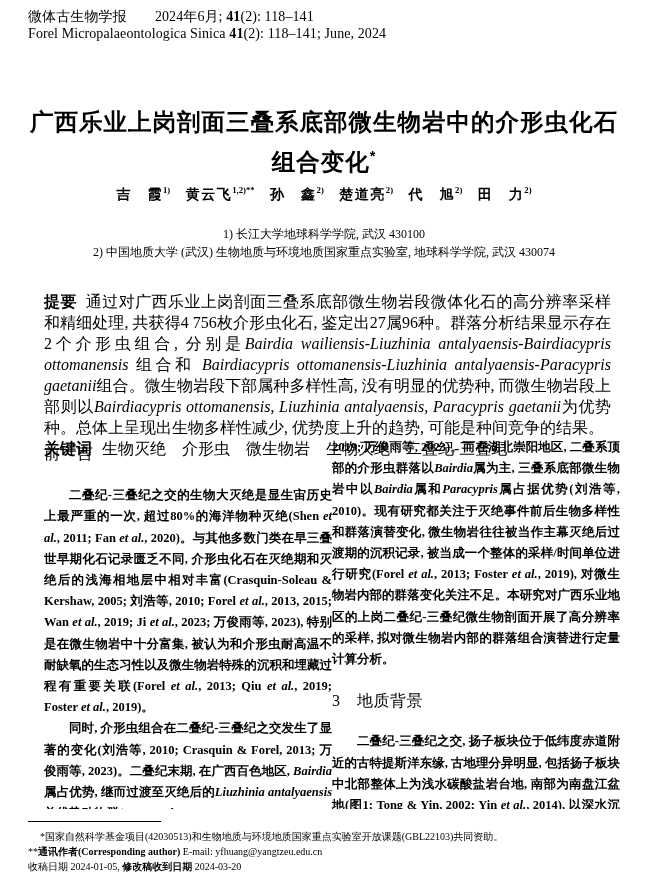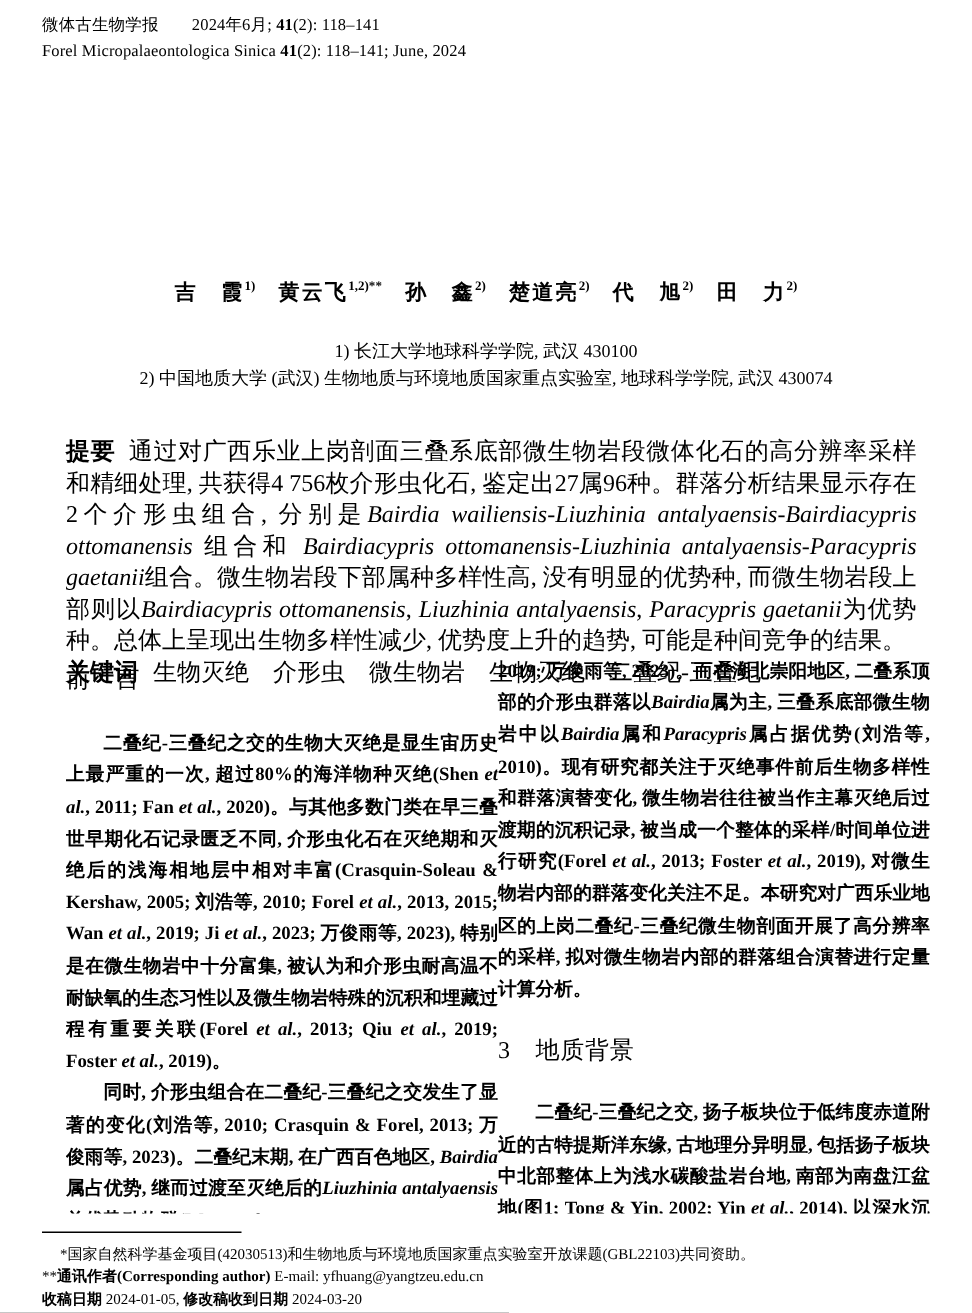--- a/index.html
+++ b/index.html
@@ -9,21 +9,21 @@
     margin:0 auto;
     background:#ffffff;
     color:#000;
     font-family:"Liberation Serif", serif;
     overflow:hidden;
   }
   sup { font-size:0.62em; line-height:0; }
 
   .journal-header {
     position:absolute; left:28px; top:9px;
-    font-size:11px; line-height:16.5px;
+    font-size:14px; line-height:16.5px;
     letter-spacing:0.1px;
   }
 
   .paper-title {
     position:absolute; top:86px; left:30px; right:30px;
     text-align:center;
     font-family:"Liberation Sans", sans-serif;
     font-weight:600;
     font-size:23.5px; line-height:40px;
     letter-spacing:1px;
@@ -90,20 +90,21 @@
 </head>
 <body>
 
 <div class="page">
 
   <div class="journal-header">
     <div><span>微体古生物学报　　2024年6月; </span><span style="font-weight: bold;">41</span><span>(2): 118–141</span></div>
     <div><span>Forel Micropalaeontologica Sinica </span><span style="font-weight: bold;">41</span><span>(2): 118–141; June, 2024</span></div>
   </div>
 
+  <h1 class="paper-title"><span>广西乐业上岗剖面三叠系底部微生物岩中的介形虫化石组合变化</span><sup>*</sup></h1>
 
   <div class="authors-line"><span>吉　霞</span><sup>1)</sup><span>　黄云飞</span><sup>1,2)**</sup><span>　孙　鑫</span><sup>2)</sup><span>　楚道亮</span><sup>2)</sup><span>　代　旭</span><sup>2)</sup><span>　田　力</span><sup>2)</sup></div>
 
   <div class="affiliations">
     <div>1) 长江大学地球科学学院, 武汉 430100</div>
     <div>2) 中国地质大学 (武汉) 生物地质与环境地质国家重点实验室, 地球科学学院, 武汉 430074</div>
   </div>
 
   <div class="abstract">
     <p style="margin:0;"><span class="inline-label">提要</span><span><span>通过对广西乐业上岗剖面三叠系底部微生物岩段微体化石的高分辨率采样和精细处理, 共获得4 756枚介形虫化石, 鉴定出27属96种。群落分析结果显示存在2个介形虫组合, 分别是</span><span style="font-style: italic;">Bairdia wailiensis-Liuzhinia antalyaensis-Bairdiacypris ottomanensis</span><span> 组合和 </span><span style="font-style: italic;">Bairdiacypris ottomanensis-Liuzhinia antalyaensis-Paracypris gaetanii</span><span>组合。微生物岩段下部属种多样性高, 没有明显的优势种, 而微生物岩段上部则以</span><span style="font-style: italic;">Bairdiacypris ottomanensis</span><span>, </span><span style="font-style: italic;">Liuzhinia antalyaensis</span><span>, </span><span style="font-style: italic;">Paracypris gaetanii</span><span>为优势种。总体上呈现出生物多样性减少, 优势度上升的趋势, 可能是种间竞争的结果。</span></span></p>
@@ -121,16 +122,16 @@
       <h2 class="section-heading mid">3　地质背景</h2>
       <p class="indent"><span>二叠纪-三叠纪之交, 扬子板块位于低纬度赤道附近的古特提斯洋东缘, 古地理分异明显, 包括扬子板块中北部整体上为浅水碳酸盐岩台地, 南部为南盘江盆地(图1; Tong &amp; Yin, 2002; Yin </span><span style="font-style: italic;">et al.</span><span>, 2014), 以深水沉积为主, 盆地内出露多个小型</span></p>
     </div>
   </div>
 
   <div class="footnote-divider"></div>
 
   <div class="footnotes">
     <div class="fn-first">*国家自然科学基金项目(42030513)和生物地质与环境地质国家重点实验室开放课题(GBL22103)共同资助。</div>
     <div><span>**</span><span style="font-weight: bold;">通讯作者</span><span style="font-weight: bold; text-align: center;">(Corresponding author)</span><span> E-mail: yfhuang@yangtzeu.edu.cn</span></div>
-    <div><span style="font-weight: bold;">收稿日期</span><span> 2024-01-05,  </span><span style="font-weight: bold;">修改稿收到日期</span><span> 2024-03-20</span></div>
+    <div><span style="font-weight: normal;">收稿日期</span><span> 2024-01-05,  </span><span style="font-weight: bold;">修改稿收到日期</span><span> 2024-03-20</span></div>
   </div>
 
 </div>
 
 </body></html>

